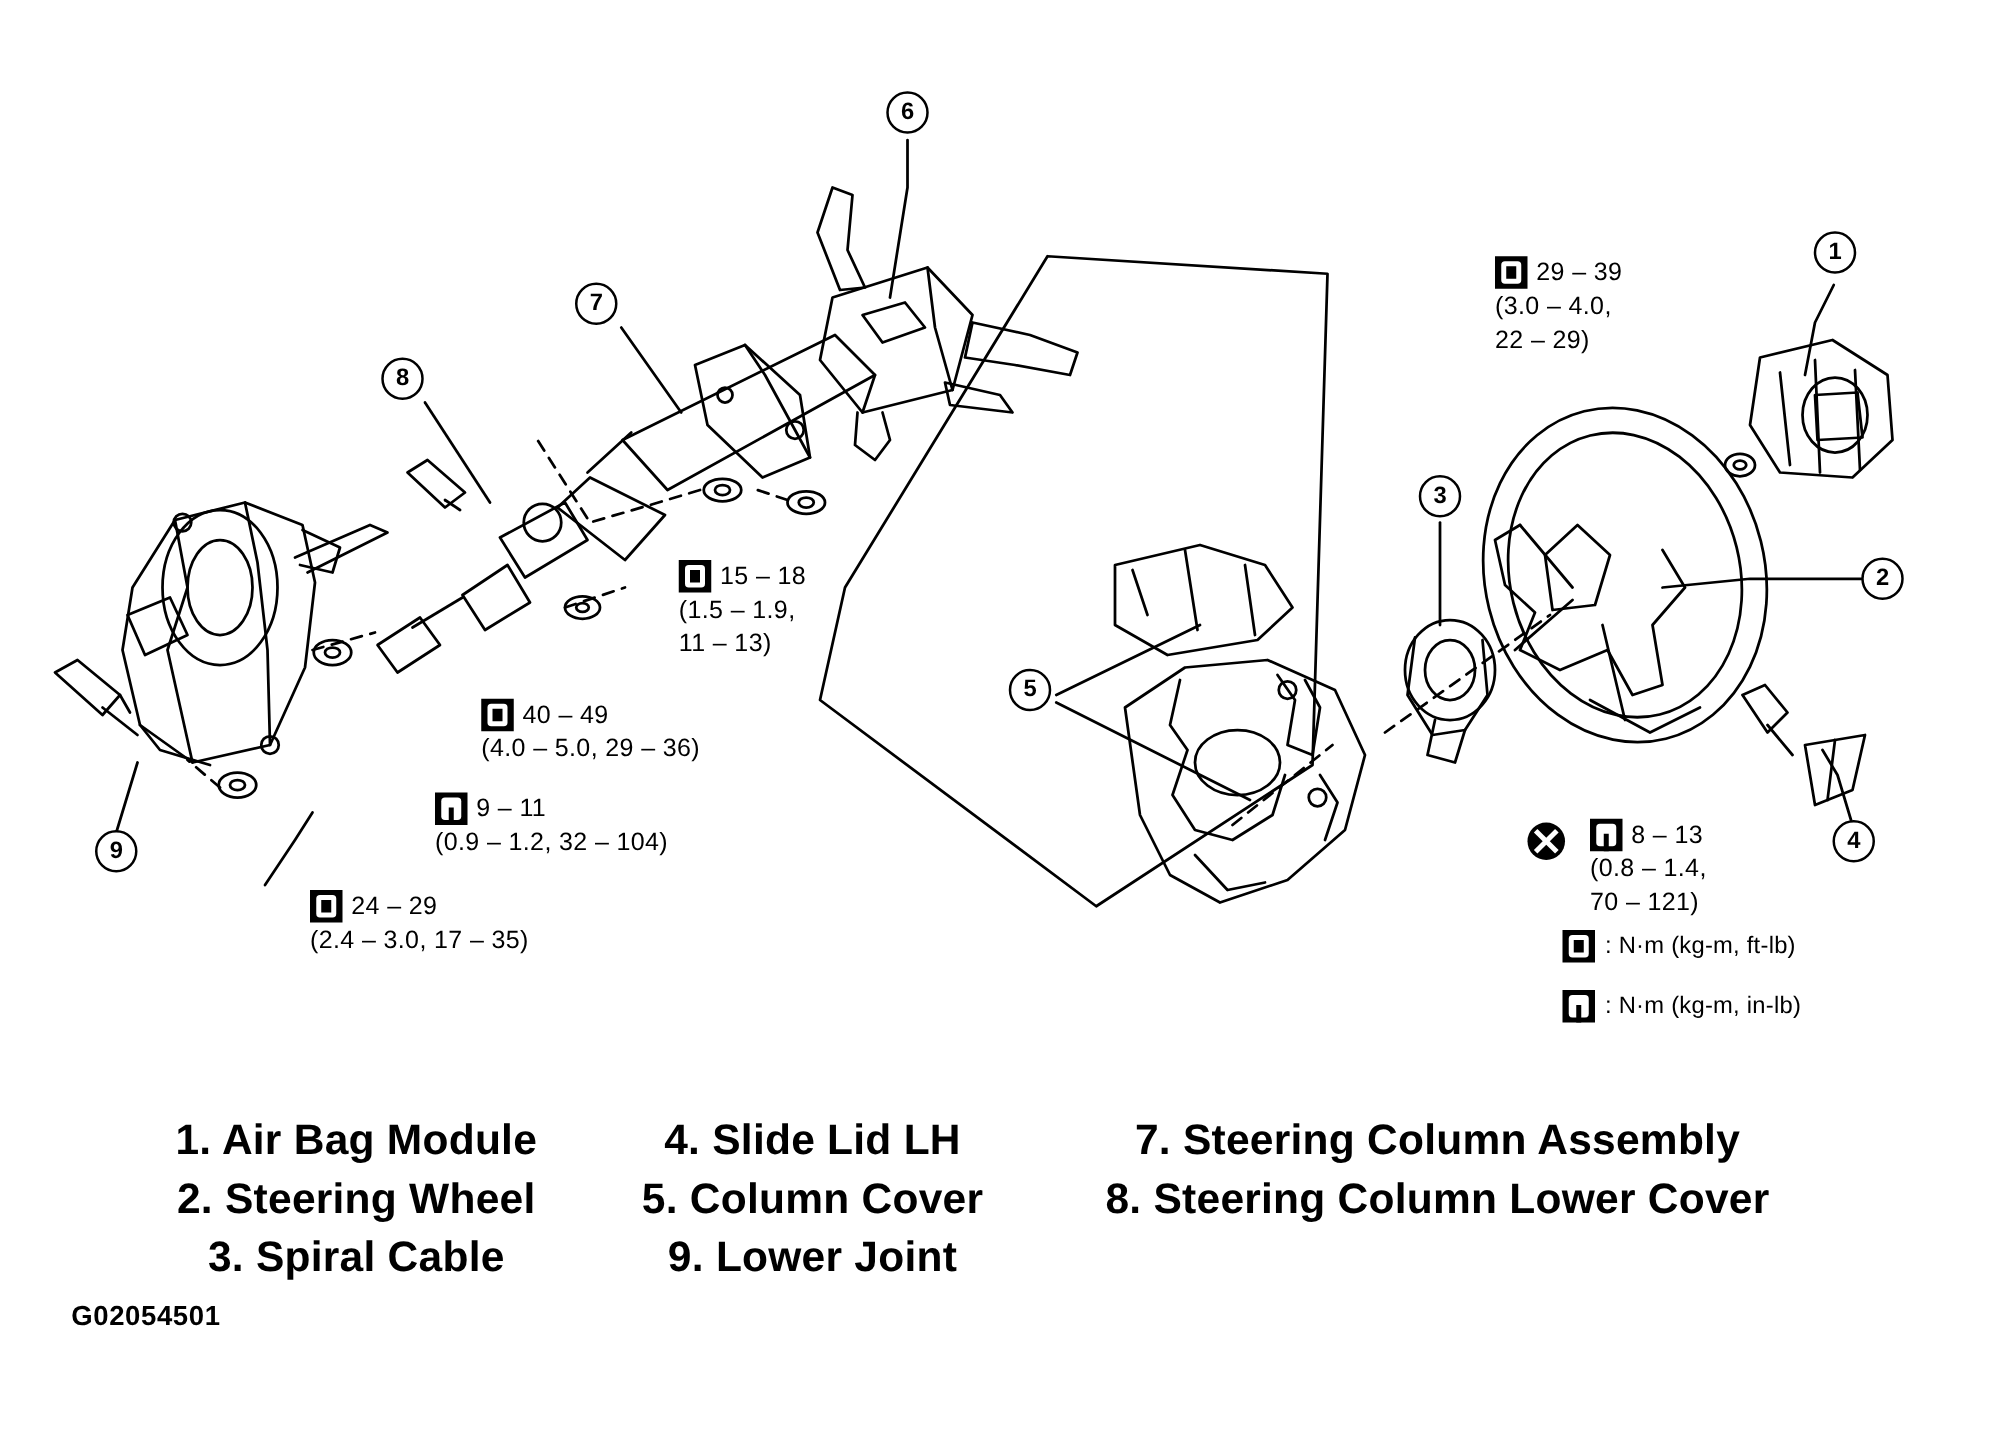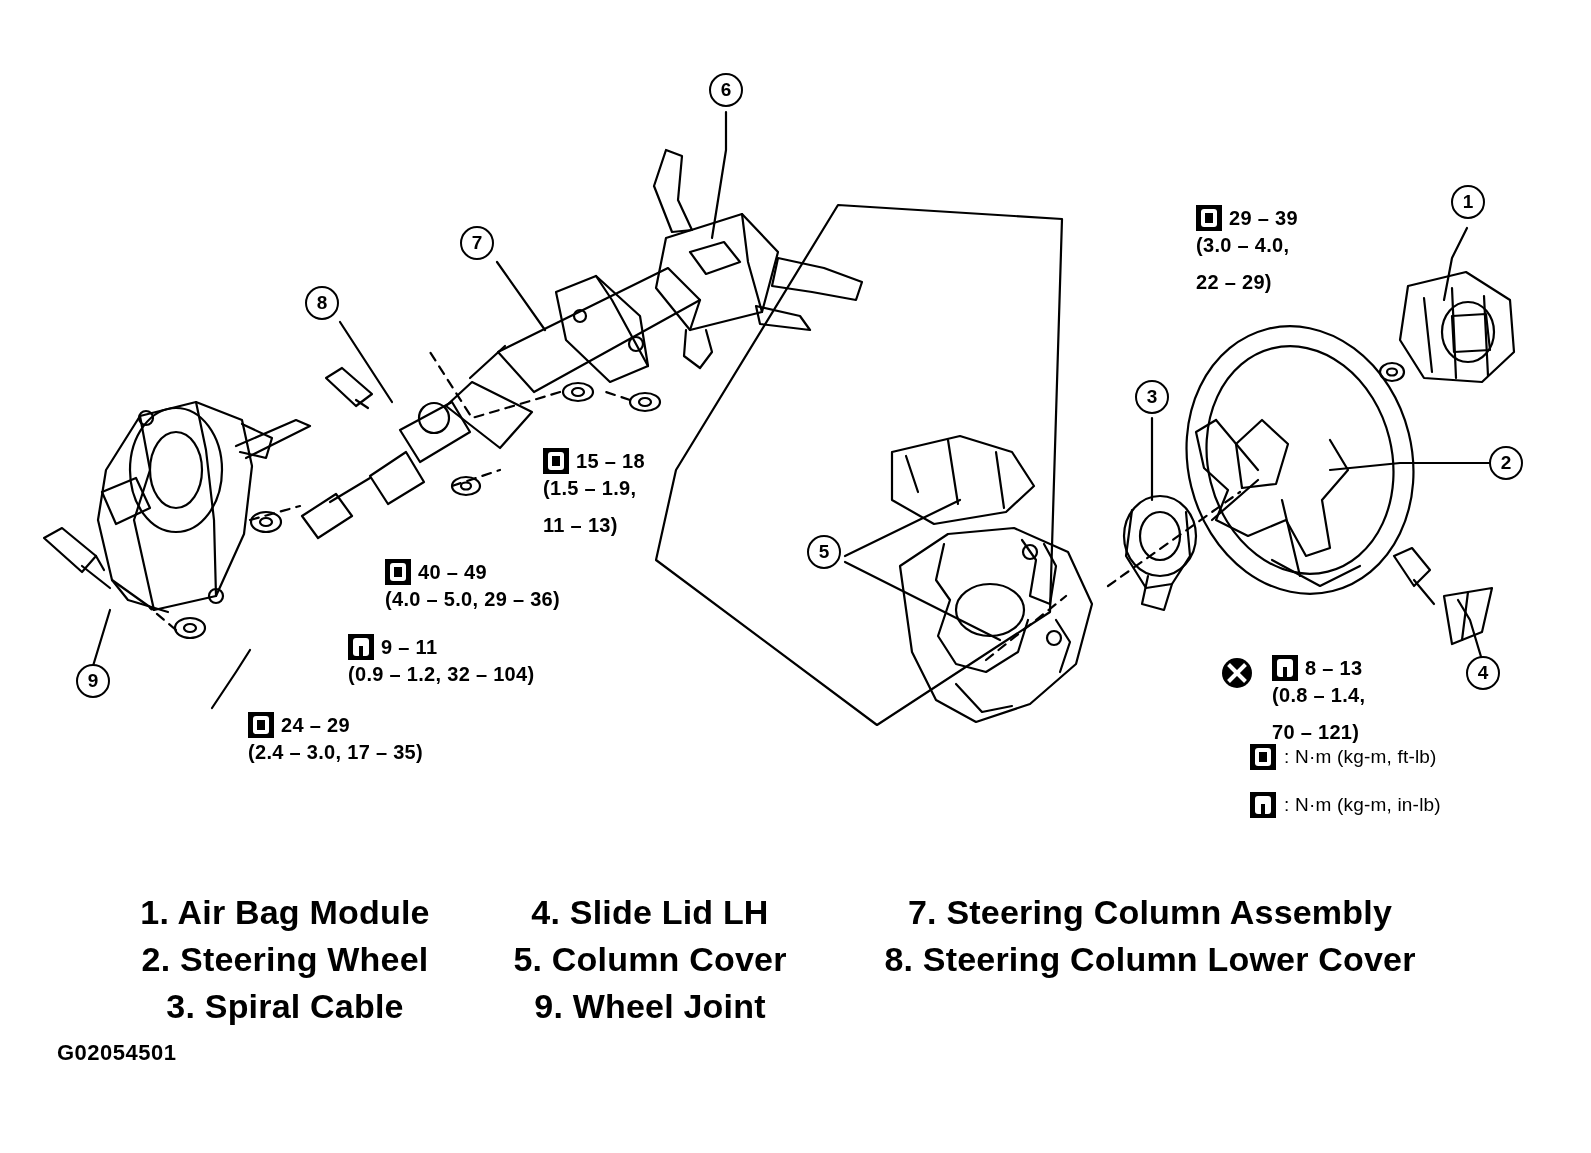--- a/index.html
+++ b/index.html
@@ -34,35 +34,35 @@
     font-size: 19px;
     font-weight: bold;
     line-height: 30px;
     text-align: center;
     box-sizing: border-box;
   }
   
   .torque {
     position: absolute;
     font-size: 20px;
-    font-weight: bold;
+    font-weight: normal;
     letter-spacing: 0.3px;
     white-space: nowrap;
     line-height: 1.25;
   }
   .torque .line1 {
     display: flex;
     align-items: center;
     gap: 7px;
   }
   .torque .line2 {
     margin-top: 2px;
   }
   .torque .line3 {
-    margin-top: 12px;
+    margin-top: 2px;
   }
   
   .boltbox {
     display: inline-block;
     width: 26px;
     height: 26px;
     background: #000;
     position: relative;
     flex: 0 0 auto;
   }
@@ -372,19 +372,19 @@
       <span>8.</span>
       <span>Steering Column Lower Cover</span>
     </div>
 
     <div class="part-item">
       <span>3.</span>
       <span>Spiral Cable</span>
     </div>
     <div class="part-item">
       <span>9.</span>
-      <span>Wheel Joint</span>
+      <span>Lower Joint</span>
     </div>
   </div>
 
   <div class="figure-code">G02054501</div>
 
 </div>
 
 </body></html>

